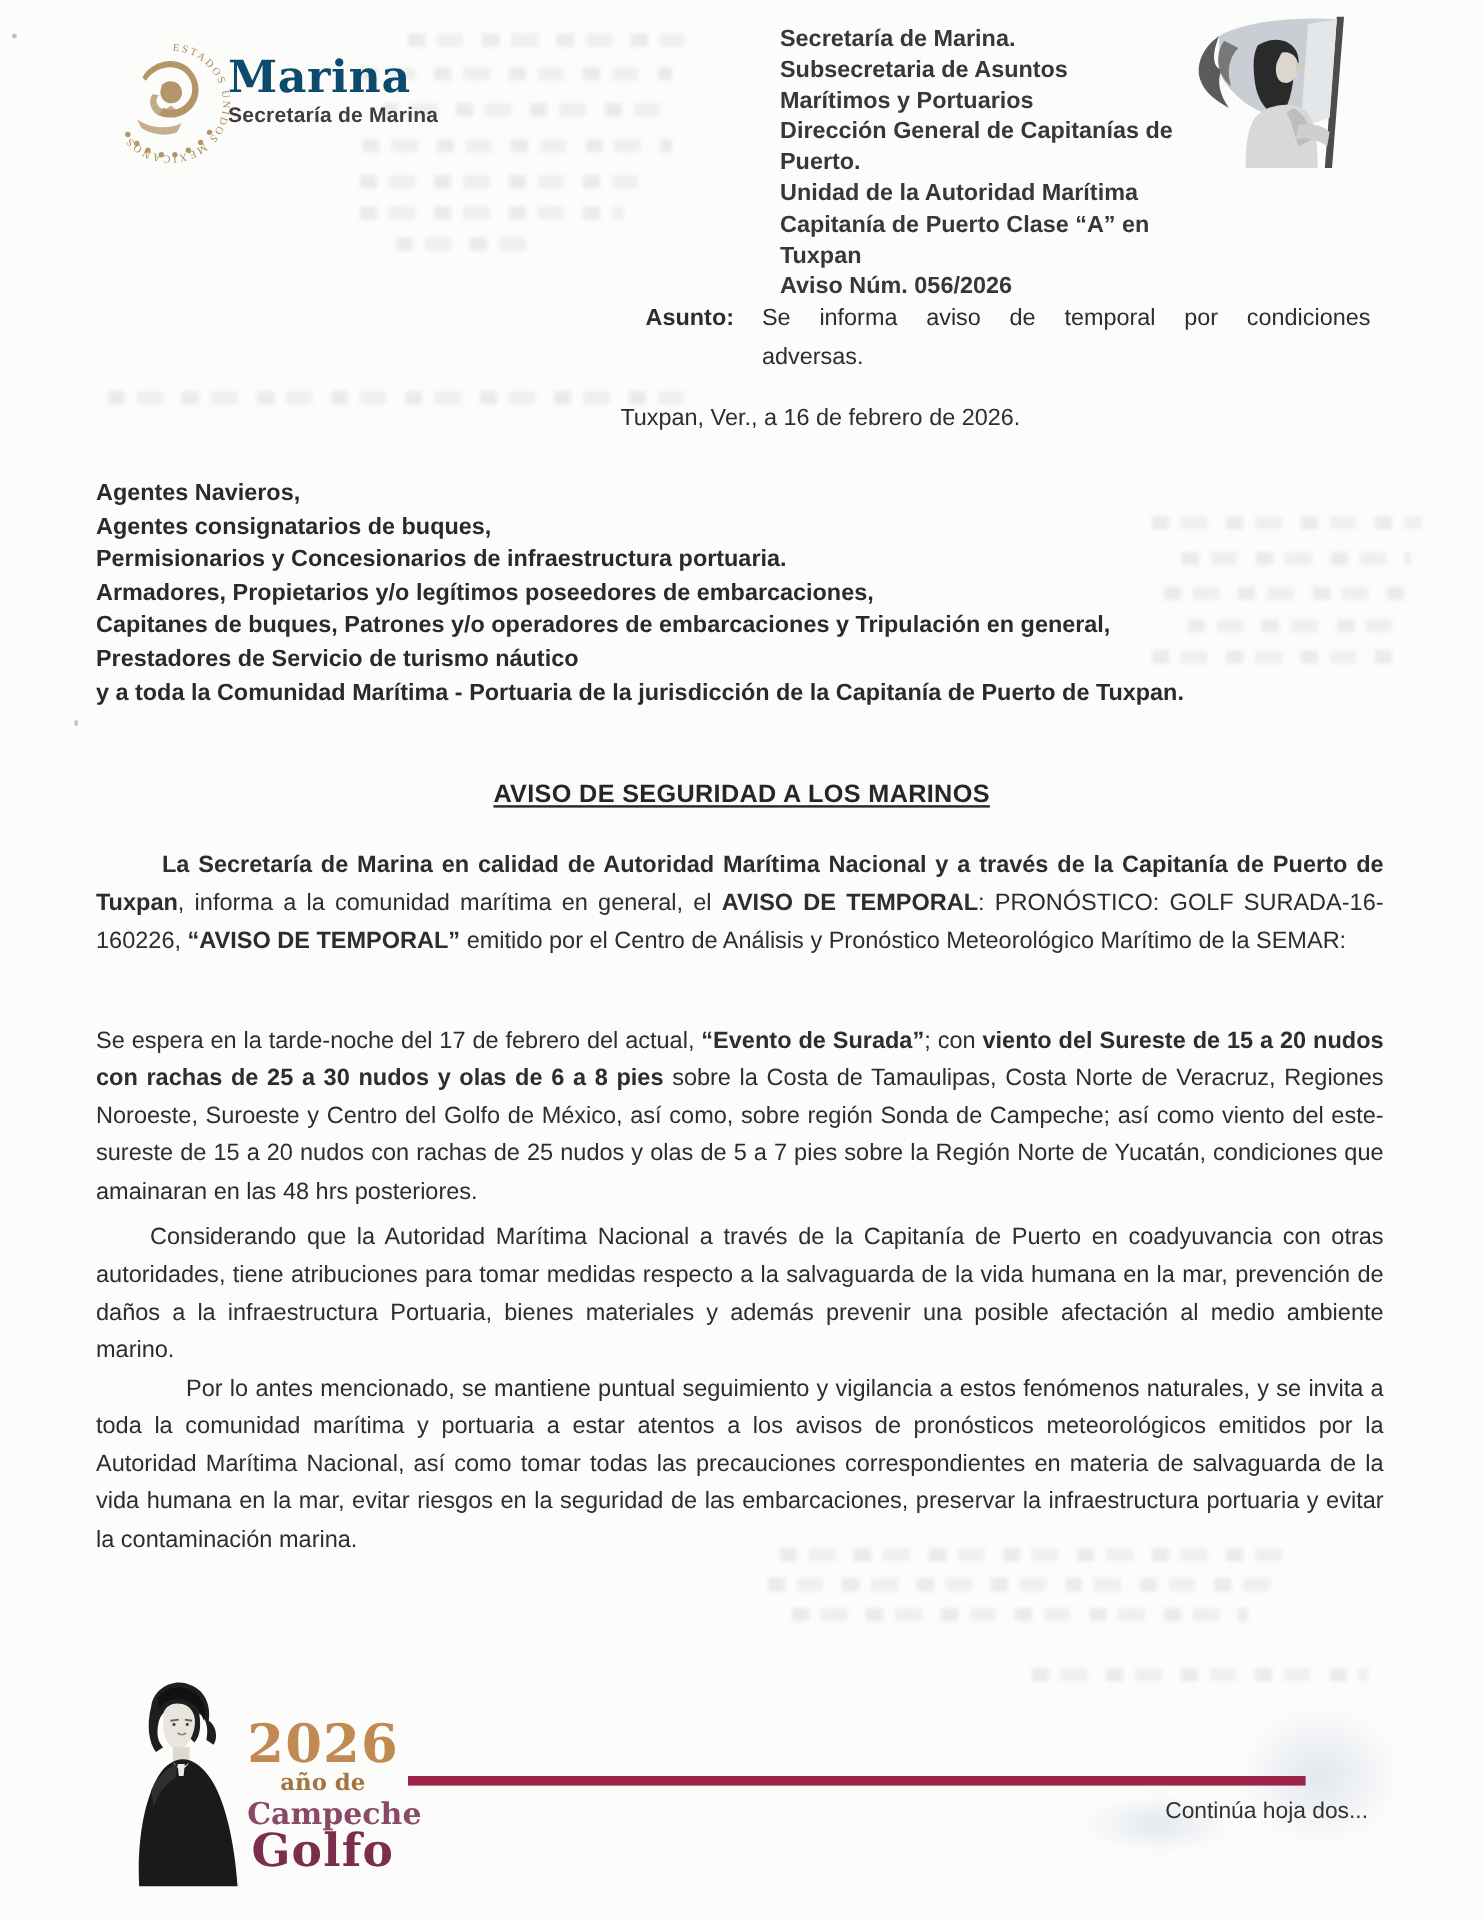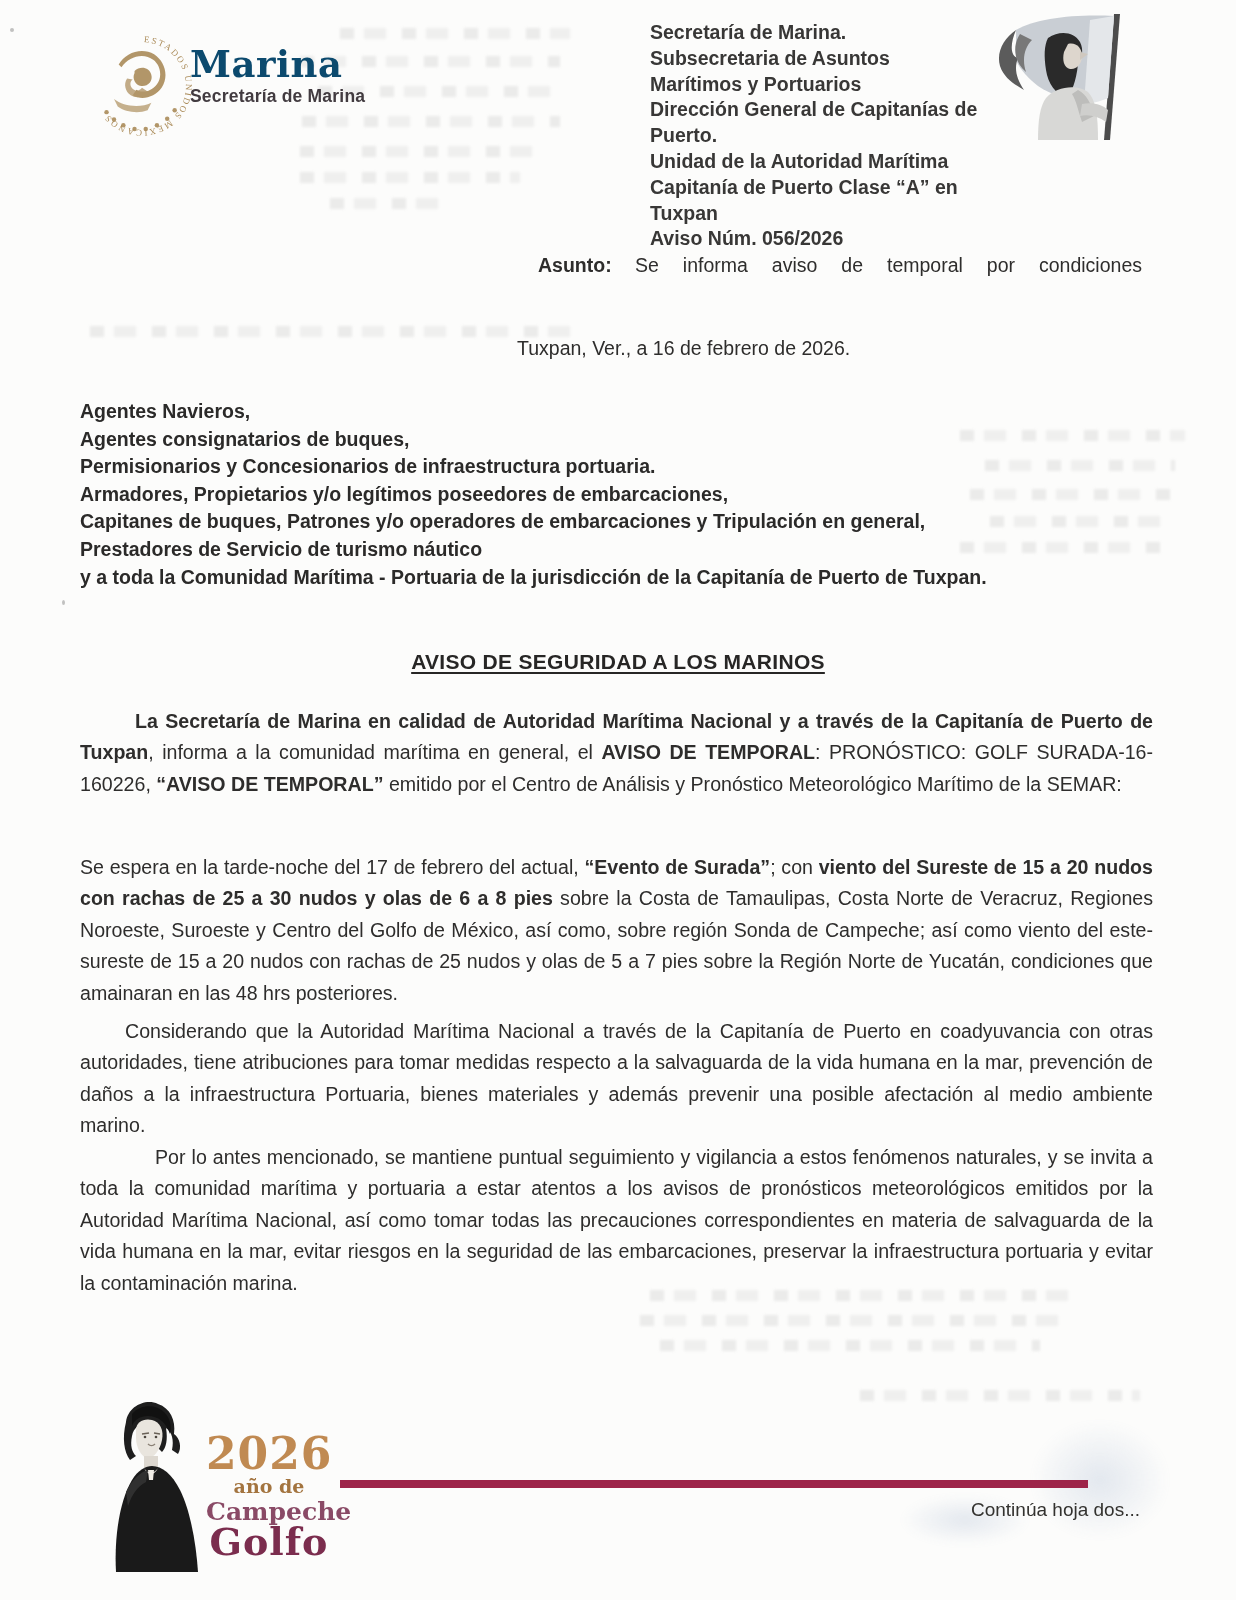--- a/index.html
+++ b/index.html
@@ -173,20 +173,21 @@
     <path d="M92,78 C100,82 106,92 108,104 L96,110 C92,98 90,88 86,82 Z" fill="#bdbdbb"></path>
 
     <path d="M96,92 C106,90 116,92 122,98 L120,110 C112,104 102,102 94,104 Z" fill="#cfcfcd"></path>
   </svg>
 </div>
 
 <div class="abs subject">
   <span class="subject-label">Asunto:</span>
   <div class="subject-body">
     <div class="subject-line1">Se informa aviso de temporal por condiciones</div>
+    <div class="subject-line2">adversas.</div>
   </div>
 </div>
 
 <div class="abs dateline">Tuxpan, Ver., a 16 de febrero de 2026.</div>
 
 <div class="abs recipients">
   <div>Agentes Navieros,</div>
   <div>Agentes consignatarios de buques,</div>
   <div>Permisionarios y Concesionarios de infraestructura portuaria.</div>
   <div>Armadores, Propietarios y/o legítimos poseedores de embarcaciones,</div>

